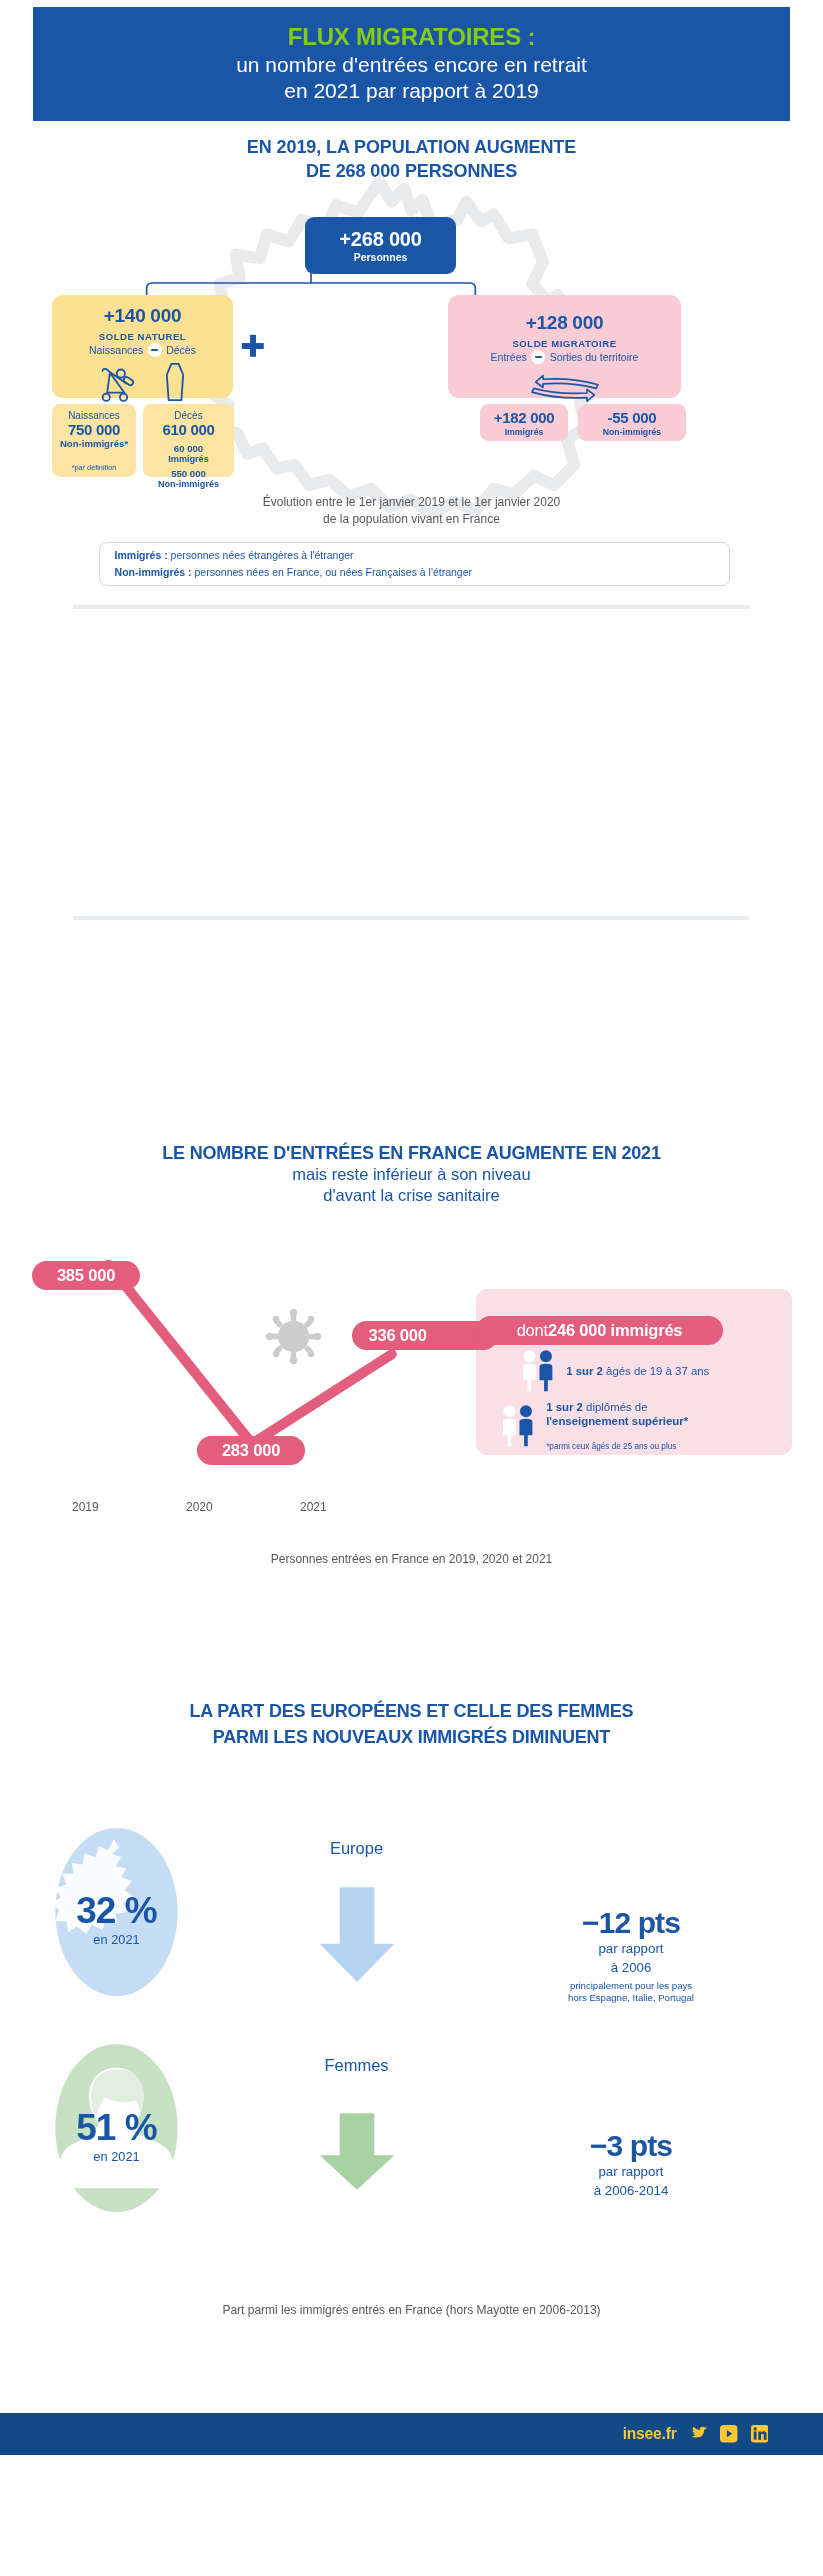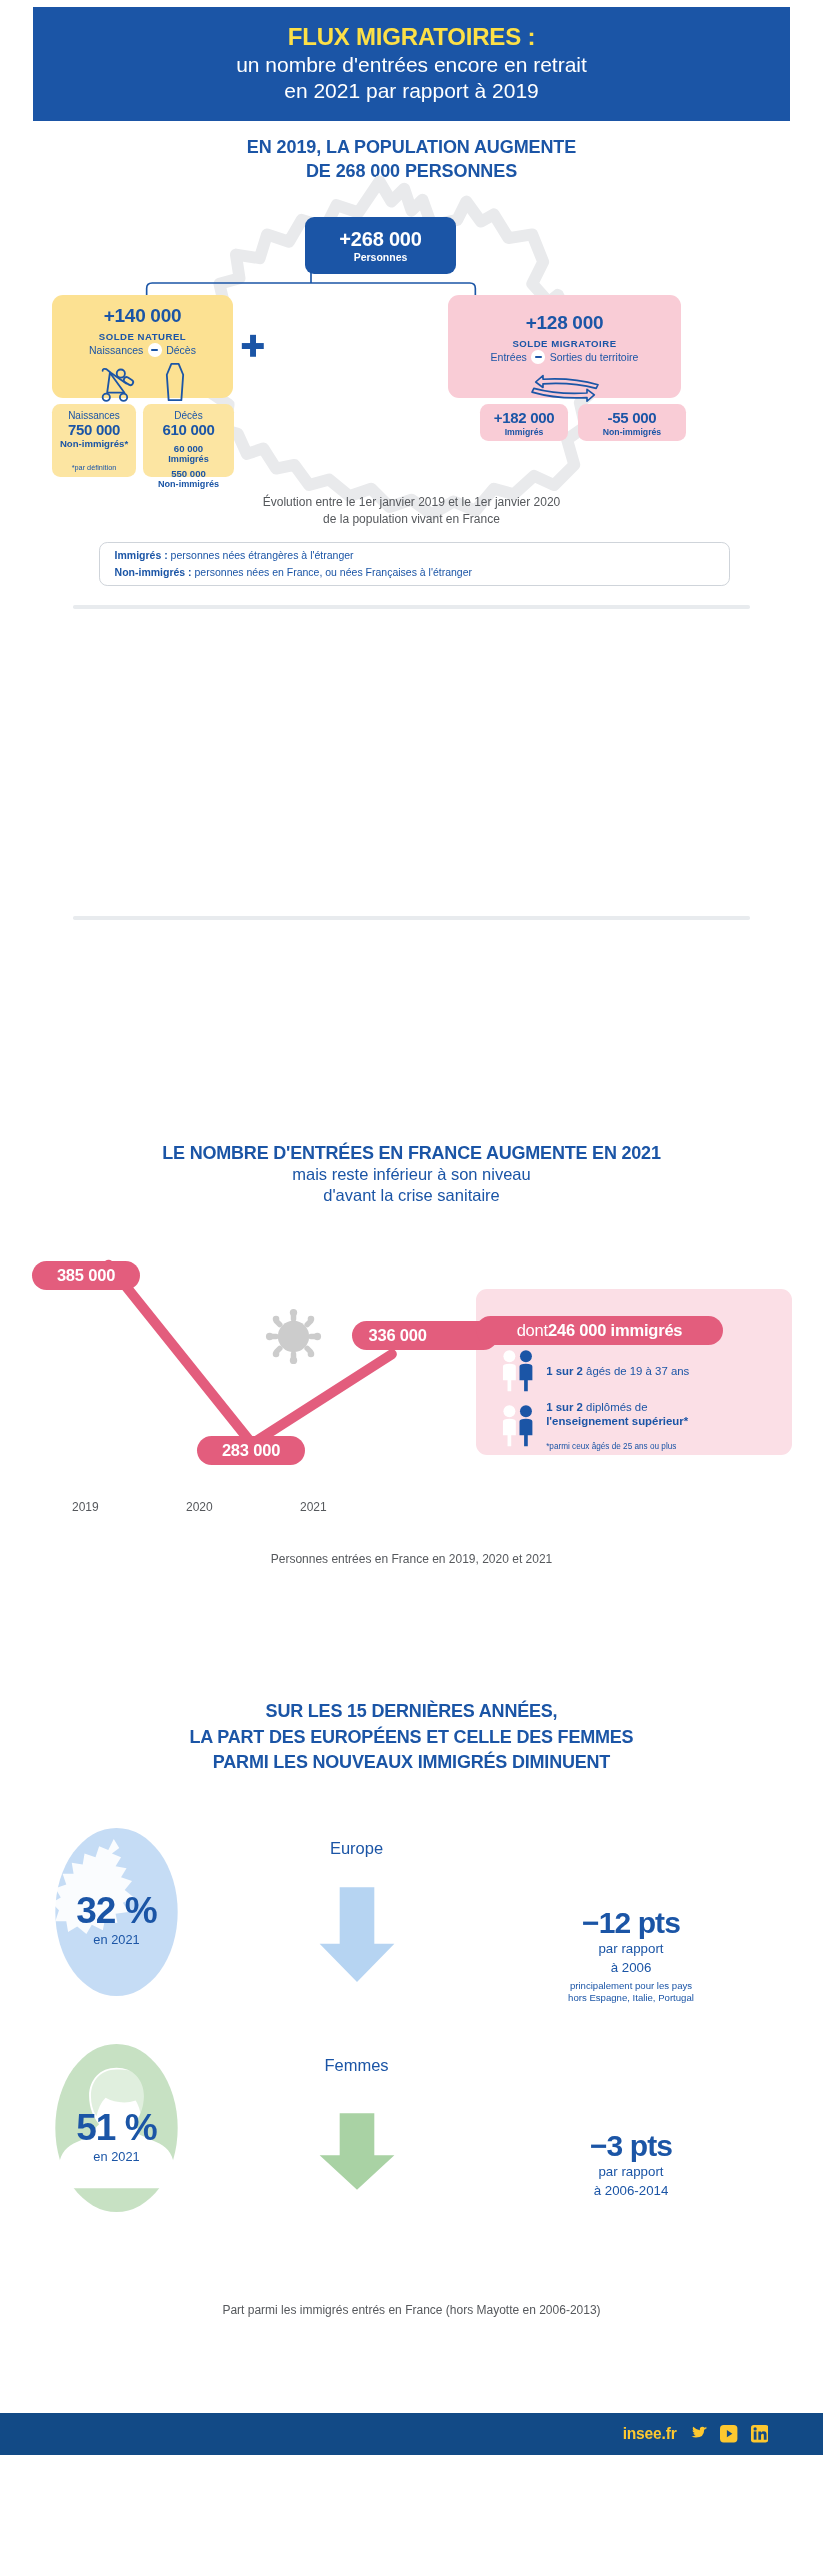--- a/index.html
+++ b/index.html
@@ -19,21 +19,21 @@
   .header {
     position: absolute;
     left: 33px; top: 7.3px;
     width: 757px; height: 114px;
     background: #1b55a6;
     display: flex; flex-direction: column;
     align-items: center; justify-content: center;
     padding: 5.5px 18.3px;
   }
   .header-l1 {
-    color: #fde047; font-weight: 700; font-size: 24px;
+    color: #84cc16; font-weight: 700; font-size: 24px;
     letter-spacing: -0.2px; line-height: 1.18; text-align: center;
   }
   .header-l2, .header-l3 {
     color: #ffffff; font-weight: 400; font-size: 21px;
     line-height: 1.28; text-align: center;
   }
 
   
   .s1-title {
     position: absolute; left: 0; top: 135px; width: 823px;
@@ -150,21 +150,21 @@
   .chart-caption {
     position: absolute; left: 0; top: 1552px; width: 823px; text-align: center;
     color: #55585c; font-size: 12px;
   }
 
   .pink-panel {
     position: absolute; left: 476px; top: 1289px; width: 316px; height: 166px;
     background: #fbdfe6; border-radius: 11px; z-index: 2;
   }
   .panel-row { position: absolute; display: flex; align-items: center; }
-  .pr1 { left: 501px; top: 1348px; }
+  .pr1 { left: 521px; top: 1348px; }
   .pr2 { left: 501px; top: 1400px; }
   .panel-text { font-size: 11.4px; color: #1b55a6; line-height: 1.25; margin-left: 8.2px; }
   .panel-text b { font-weight: 700; }
   .panel-note { font-size: 8.2px; color: #1b55a6; margin-top: 13px; }
 
   
   .s3-title {
     position: absolute; left: 0; top: 1699px; width: 823px; text-align: center;
     color: #1b55a6; font-weight: 700; font-size: 18px; line-height: 1.42;
     letter-spacing: -0.2px;
@@ -425,21 +425,20 @@
         <b>1 sur 2</b><span> diplômés de</span>
       </div>
       <div style="font-weight:700;">l'enseignement supérieur*</div>
       <div class="panel-note">*parmi ceux âgés de 25 ans ou plus</div>
     </div>
   </div>
 
   <div class="divider div2"></div>
 
   <div class="s3-title">
-    <div>SUR LES 15 DERNIÈRES ANNÉES,</div>
     <div>LA PART DES EUROPÉENS ET CELLE DES FEMMES</div>
     <div>PARMI LES NOUVEAUX IMMIGRÉS DIMINUENT</div>
   </div>
 
   <svg class="circle-europe" viewBox="0 0 150 188">
     <ellipse cx="75" cy="94" rx="67" ry="92" fill="#c5dcf5"></ellipse>
     <g fill="#ffffff">
       <path d="M70 14 q10 6 8 16 l-6 10 q-3 8 2 13 l6 4 q2 7-4 10 l-9 3 q-5 4-2 9 l6 8 q2 6-5 7 l-12 1 q-6 2-4 8
                l4 9 q1 6-6 5 l-10-2 q-5 1-4 6 l2 10 q0 6-7 4 l-9-5 q-6 0-4 6 l3 9" stroke="#ffffff" stroke-width="0" fill="none"></path>
       <path d="M62 12 l10 5 -3 11 8 4 -5 12 9 3 -4 10 10 5 -6 9 8 6 -9 7 5 9 -12 3 2 10 -13 1 1 10 -12-2 -2 10

